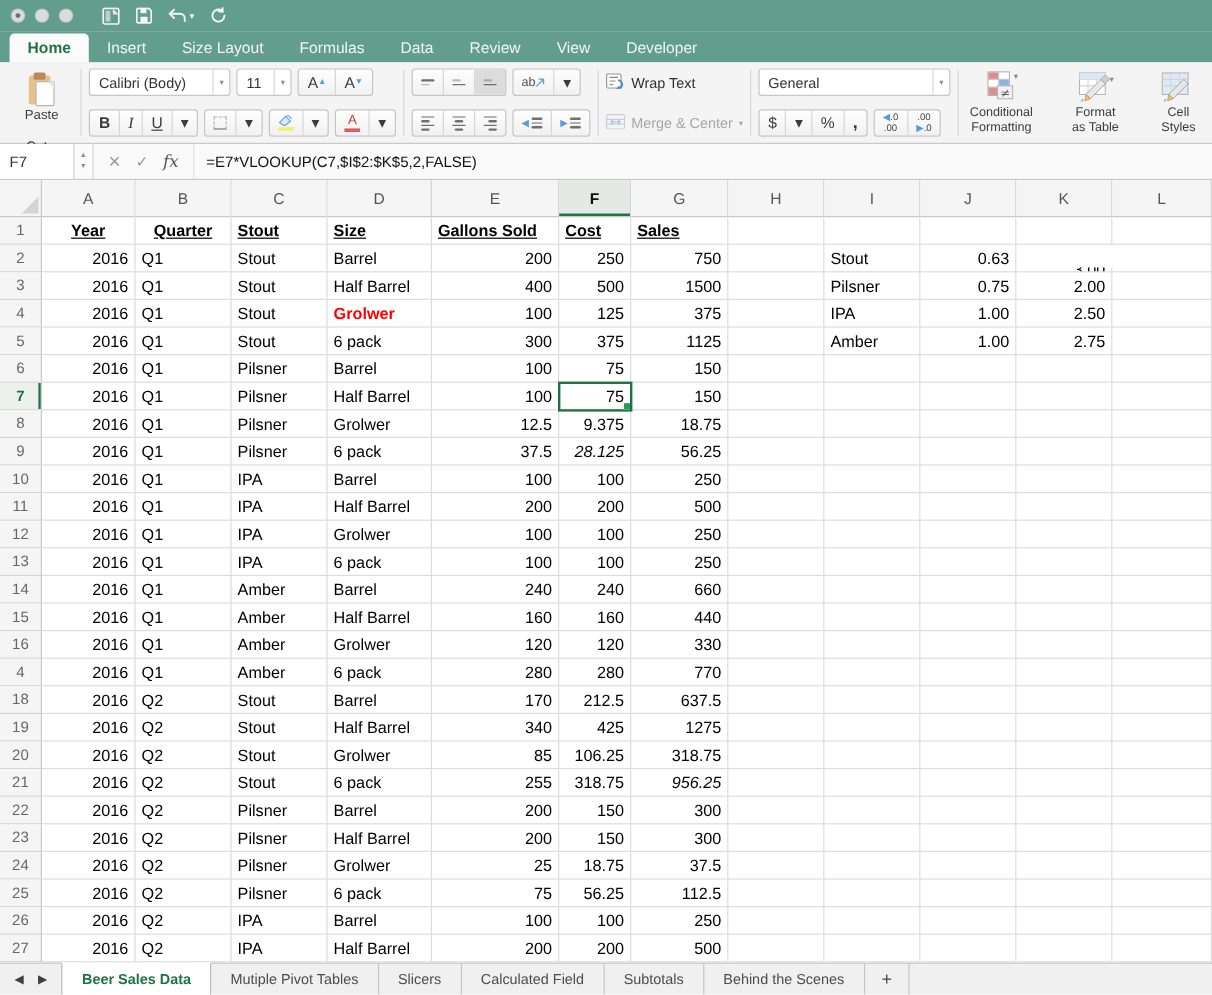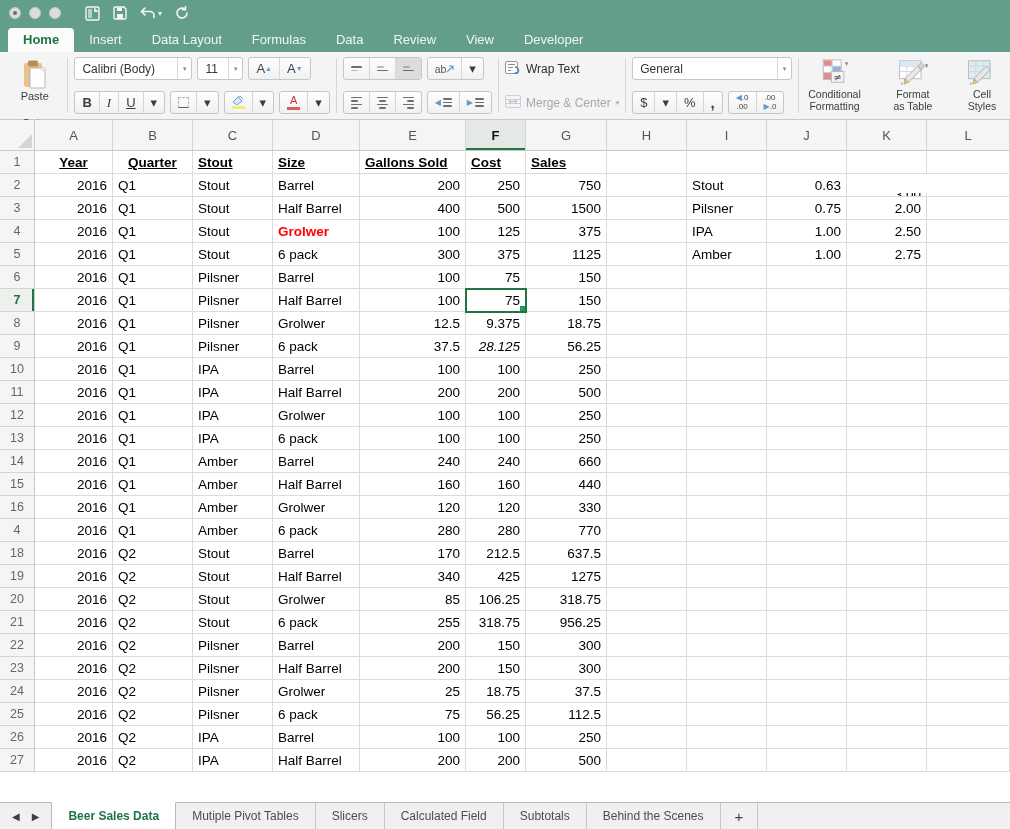--- a/index.html
+++ b/index.html
@@ -121,21 +121,21 @@
             <path d="M12 7 a5 5 0 1 1-2-4" fill="none" stroke="#f4f7f5" stroke-width="1.6" stroke-linecap="round"></path>
             <path d="M10.5 0.5 L10.5 3.8 L7.2 3.4" fill="none" stroke="#f4f7f5" stroke-width="1.6" stroke-linecap="round"></path>
           </svg>
       </span>
     </div>
   </div>
 
   <div class="tabbar">
       <div class="rtab active">Home</div>
       <div class="rtab">Insert</div>
-      <div class="rtab">Data Layout</div>
+      <div class="rtab">Size Layout</div>
       <div class="rtab">Formulas</div>
       <div class="rtab">Data</div>
       <div class="rtab">Review</div>
       <div class="rtab">View</div>
       <div class="rtab">Developer</div>
     </div>
 
   <div class="ribbon">
 
     <div class="rgroup clip">
@@ -415,20 +415,33 @@
             <path d="M8 22 L22 8 L26 12 L12 26 z" fill="#e8e8e8" stroke="#9a9a9a" stroke-width="0.8"></path>
             <path d="M8 22 L12 26 L7 28 z" fill="#e8c28a" stroke="#b5915a" stroke-width="0.7"></path>
             <path d="M6 27 a3 3 0 0 1-3 2 c1-1 1-2 1.5-3 z" fill="#7db0dd"></path>
           </svg>
         <span>Cell</span>
         <span>Styles</span>
       </div>
     </div>
   </div>
 
+  <div class="fbar">
+    <div class="namebox">F7</div>
+    <div class="stepper">
+        <span>▲</span>
+        <span>▼</span>
+      </div>
+    <div class="fbtns">
+      <span>✕</span>
+      <span>✓</span>
+      <span class="fx">fx</span>
+    </div>
+    <div class="formula">=E7*VLOOKUP(C7,$I$2:$K$5,2,FALSE)</div>
+  </div>
 
   <div class="grid" id="gridRoot">
       <div class="hdr-row">
         <div class="corner"></div>
         <div class="colhdr" style="width: 78px;">A</div>
         <div class="colhdr" style="width: 80px;">B</div>
         <div class="colhdr" style="width: 80px;">C</div>
         <div class="colhdr" style="width: 87px;">D</div>
         <div class="colhdr" style="width: 106px;">E</div>
         <div class="colhdr selc" style="width: 60px;">F</div>
@@ -740,21 +753,21 @@
         <div class="cell" style="width: 83px;"></div>
       </div>
       <div class="grow">
         <div class="rowhdr">21</div>
         <div class="cell r" style="width: 78px;">2016</div>
         <div class="cell" style="width: 80px;">Q2</div>
         <div class="cell" style="width: 80px;">Stout</div>
         <div class="cell" style="width: 87px;">6 pack</div>
         <div class="cell r" style="width: 106px;">255</div>
         <div class="cell r" style="width: 60px;">318.75</div>
-        <div class="cell r" style="width: 81px;">956.25</div>
+        <div class="cell r" style="width: 81px; font-style: italic;">956.25</div>
         <div class="cell" style="width: 80px;"></div>
         <div class="cell" style="width: 80px;"></div>
         <div class="cell" style="width: 80px;"></div>
         <div class="cell" style="width: 80px;"></div>
         <div class="cell" style="width: 83px;"></div>
       </div>
       <div class="grow">
         <div class="rowhdr">22</div>
         <div class="cell r" style="width: 78px;">2016</div>
         <div class="cell" style="width: 80px;">Q2</div>

